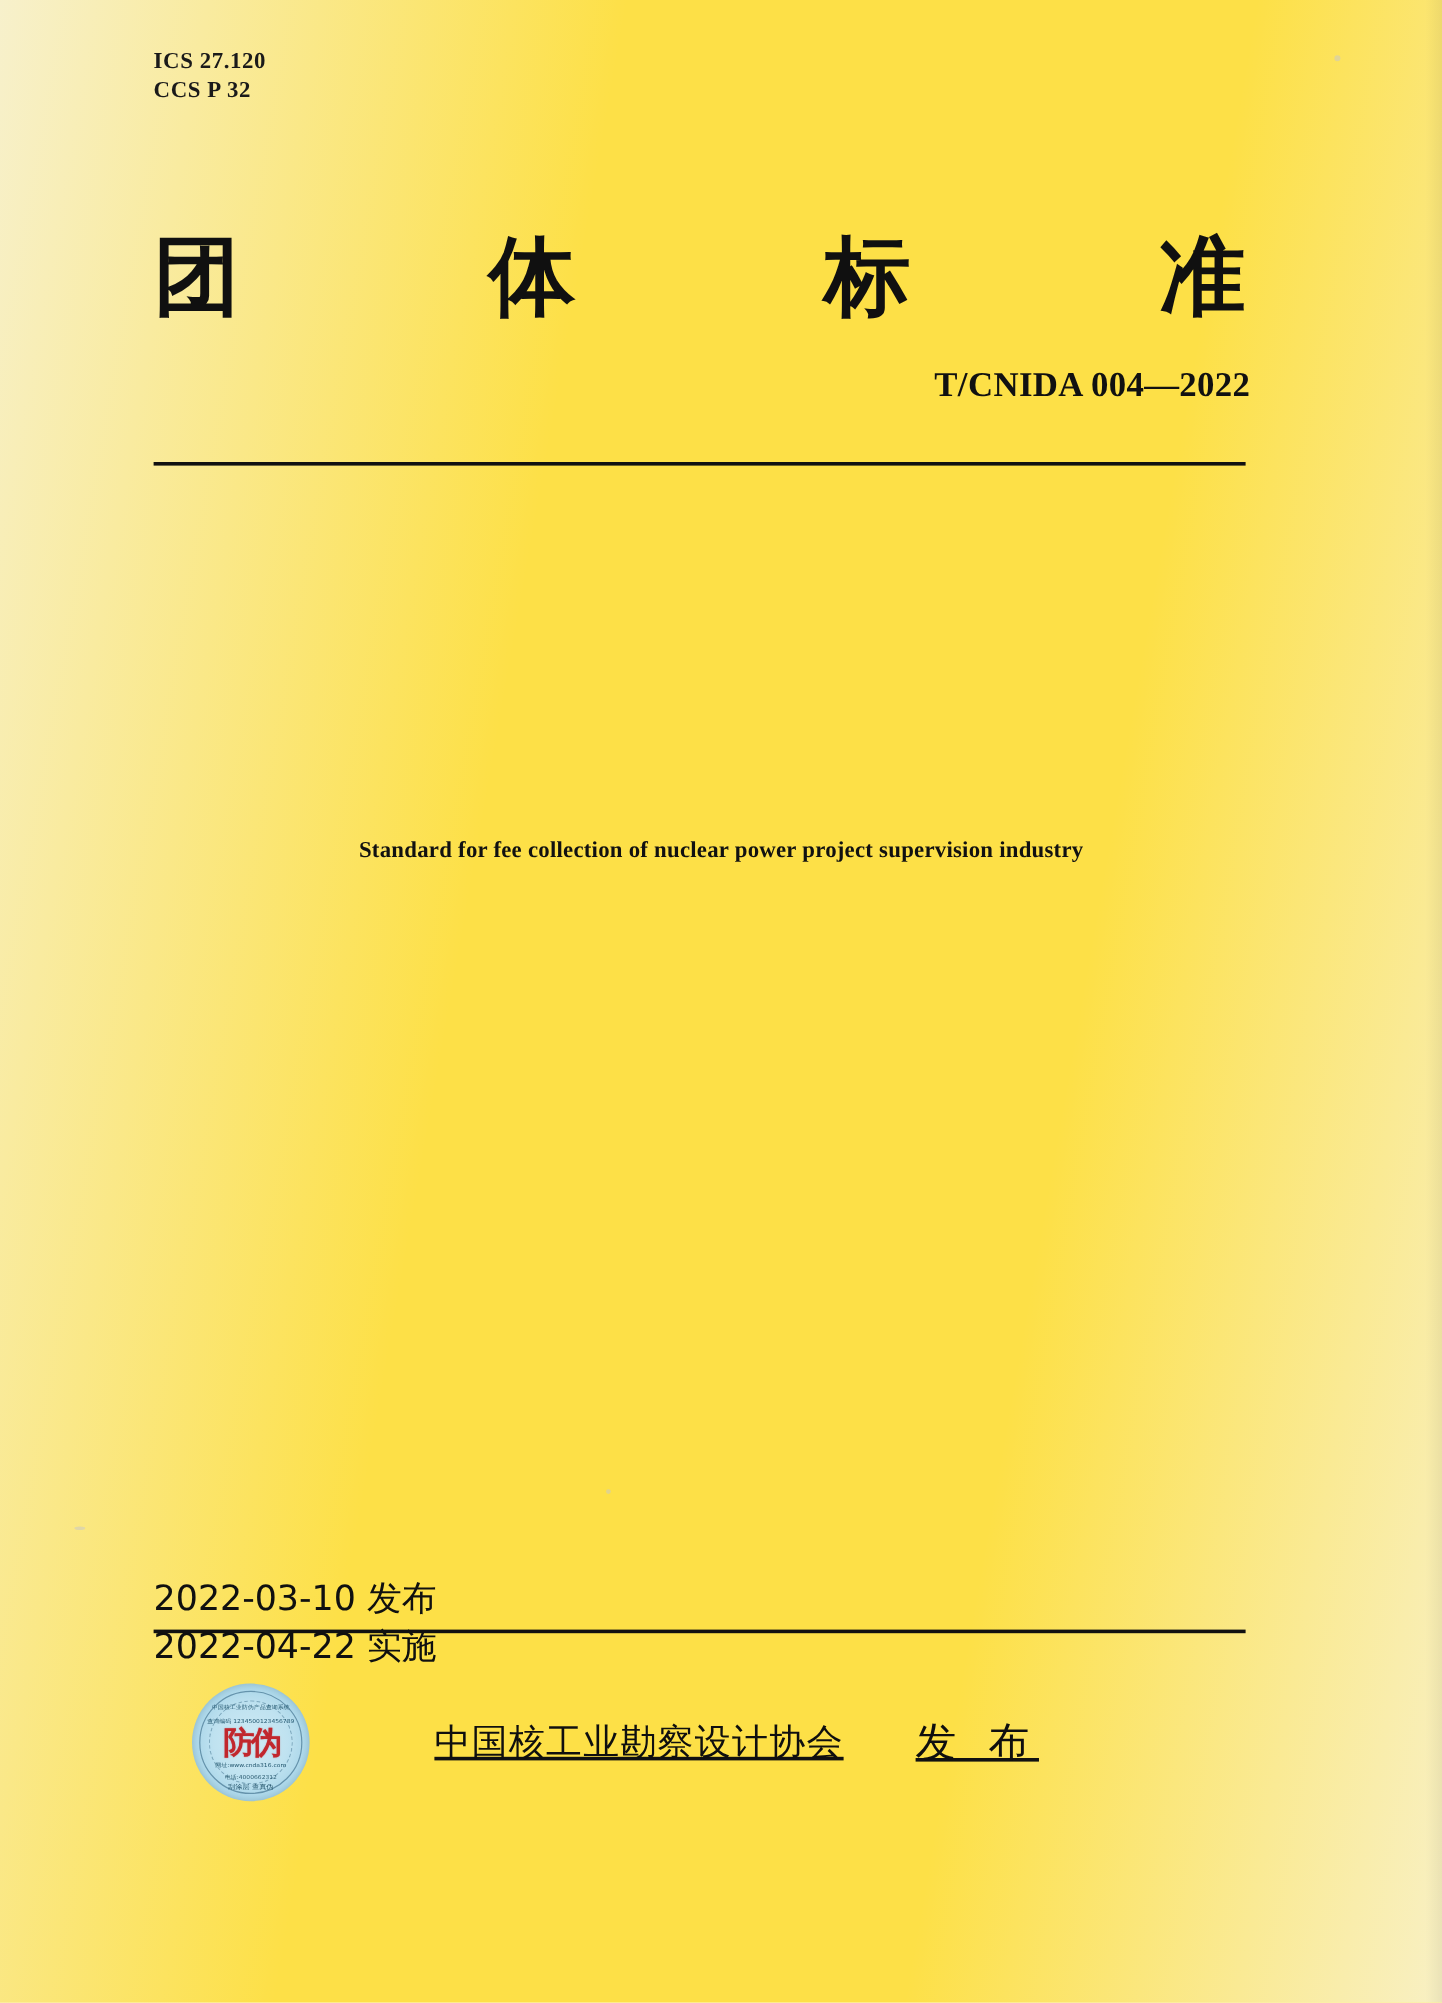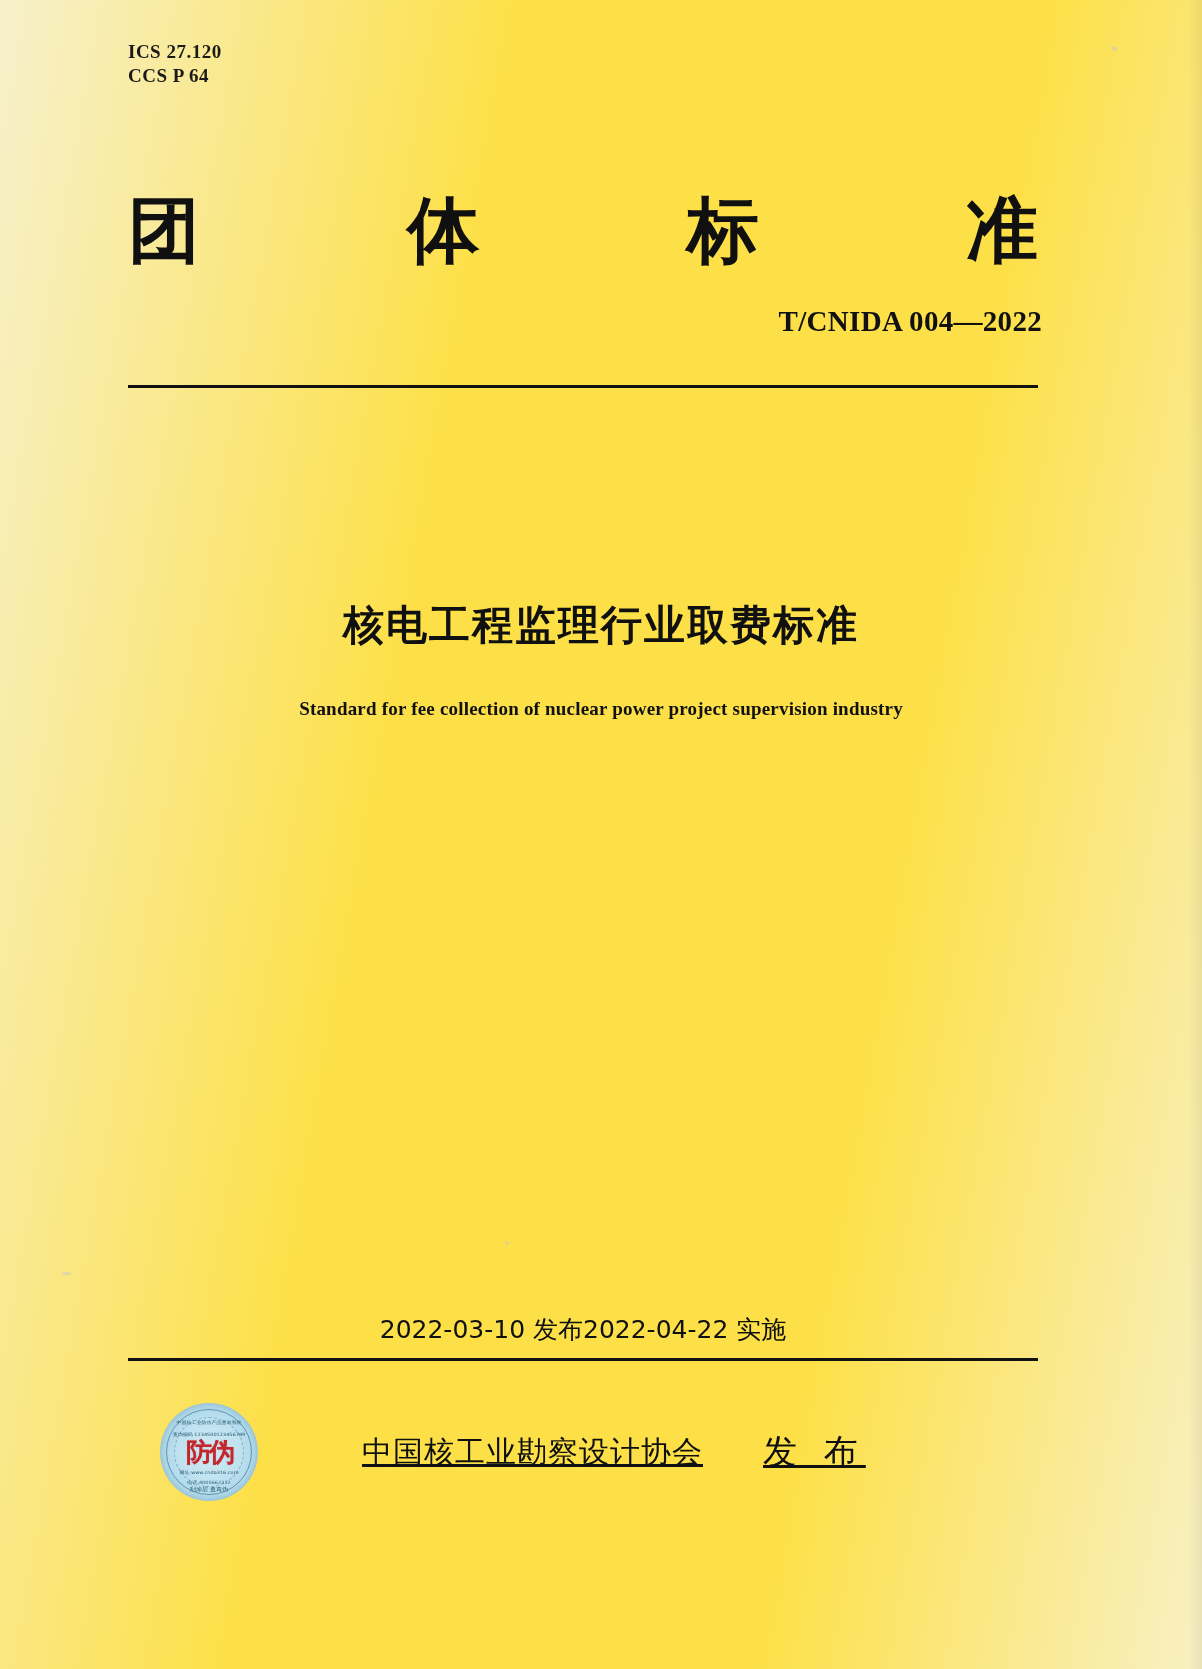--- a/index.html
+++ b/index.html
@@ -106,22 +106,23 @@
   }
 
   .dates {
     position: absolute;
     left: 128px;
     top: 1313px;
     width: 910px;
     display: flex;
     justify-content: center;
     font-family: "DejaVu Sans", sans-serif;
-    font-size: 25px;
+    font-size: 29px;
     color: #101010;
+    flex-direction: column;
   }
 
   .rule-bottom {
     position: absolute;
     left: 128px;
     top: 1358px;
     width: 910px;
     height: 3px;
     background: #111111;
   }
@@ -216,35 +217,34 @@
 
   <div class="scan-tint"></div>
   <div class="edge-shadow"></div>
 
   <div class="speck" style="left:62px; top:1272px; width:9px; height:3px;"></div>
   <div class="speck" style="left:1112px; top:46px; width:5px; height:5px;"></div>
   <div class="speck" style="left:505px; top:1241px; width:4px; height:4px;"></div>
 
   <div class="ics-block">
     <div>ICS 27.120</div>
-    <div>CCS P 64</div>
+    <div>CCS P 32</div>
   </div>
 
   <div class="bigtitle">
     <span>团</span>
     <span>体</span>
     <span>标</span>
     <span>准</span>
   </div>
 
   <div class="stdnum">T/CNIDA 004—2022</div>
 
   <div class="rule-top"></div>
 
-  <div class="cn-title">核电工程监理行业取费标准</div>
   <div class="en-title">Standard for fee collection of nuclear power project supervision industry</div>
 
   <div class="dates">
     <div>2022-03-10 发布</div>
     <div>2022-04-22 实施</div>
   </div>
 
   <div class="rule-bottom"></div>
 
   <div class="publisher-row">

